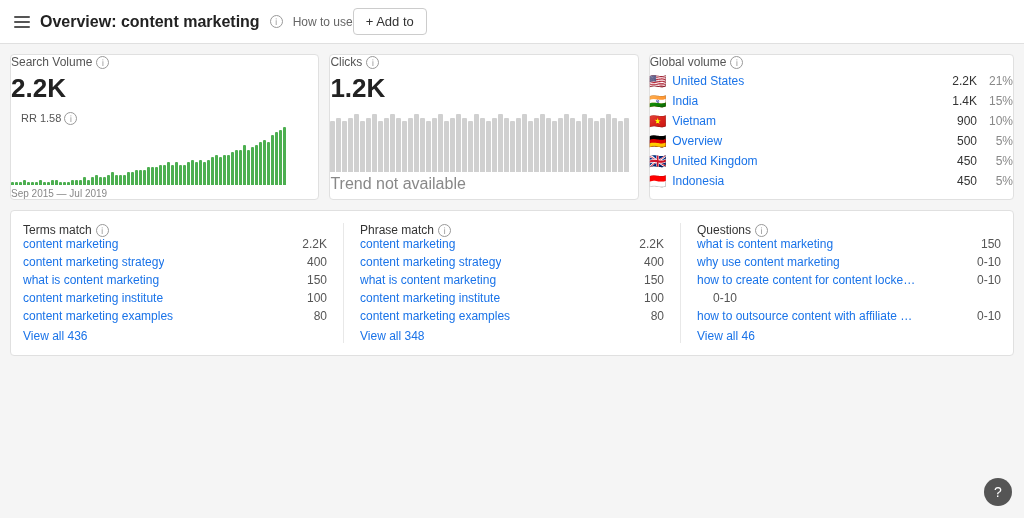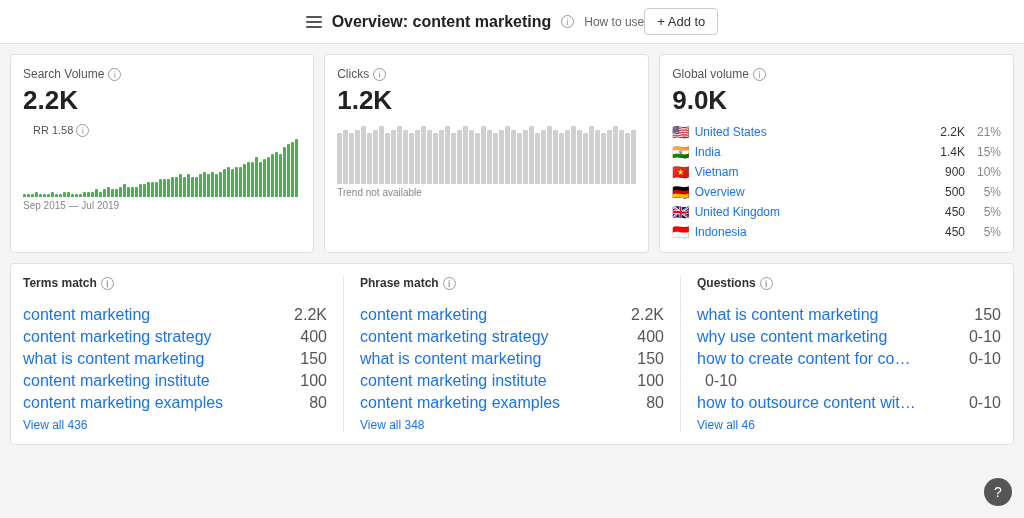--- a/index.html
+++ b/index.html
@@ -5,77 +5,77 @@
     * { box-sizing: border-box; margin: 0; padding: 0; }
     body { font-family: Arial, sans-serif; font-size: 13px; background: #f5f5f5; color: #333; width: 1024px; height: 518px; overflow: hidden; }
 
     
     .header {
       background: #fff;
       border-bottom: 1px solid #e0e0e0;
       padding: 8px 14px;
       display: flex;
       align-items: center;
-      justify-content: center;
+      justify-content: flex-start;
     }
     .header-left { display: flex; align-items: center; gap: 10px; }
     .header-title { font-size: 16px; font-weight: bold; color: #222; }
     .how-to-use { font-size: 12px; color: #666; display: flex; align-items: center; gap: 4px; cursor: pointer; }
     .menu-icon { width: 16px; height: 12px; display: flex; flex-direction: column; justify-content: space-between; cursor: pointer; }
     .menu-icon span { display: block; height: 2px; background: #555; border-radius: 1px; }
     .add-to-btn { border: 1px solid #ccc; background: #fff; padding: 5px 12px; border-radius: 4px; cursor: pointer; font-size: 13px; color: #333; display: flex; align-items: center; gap: 5px; }
 
     
     .main { padding: 10px; display: flex; flex-direction: column; gap: 10px; }
 
     
     .cards-row { display: flex; gap: 10px; }
-    .card { background: #fff; border: 1px solid #e0e0e0; border-radius: 4px; padding: 12px; flex: 1; }
+    .card { background: #fff; border: 1px solid #e0e0e0; border-radius: 4px; flex: 1; }
     .card-title { font-size: 12px; color: #555; margin-bottom: 4px; display: flex; align-items: center; gap: 4px; }
     .card-value { font-size: 26px; font-weight: bold; color: #222; margin-bottom: 8px; }
     .info-icon { width: 13px; height: 13px; border-radius: 50%; border: 1px solid #999; display: inline-flex; align-items: center; justify-content: center; font-size: 9px; color: #999; cursor: pointer; }
 
     
     .sv-card { flex: 1.1; }
     .sv-legend-item { display: flex; align-items: center; gap: 5px; }
     .dot { width: 8px; height: 8px; border-radius: 50%; display: inline-block; }
     .dot-empty { width: 8px; height: 8px; border-radius: 50%; border: 1px solid #999; display: inline-block; }
     .rr-section { font-size: 11px; color: #555; margin-left: 10px; }
 
     
     .bar-chart { height: 60px; display: flex; align-items: flex-end; gap: 1px; overflow: hidden; }
     .bar { width: 4px; border-radius: 1px 1px 0 0; }
     .date-range { font-size: 10px; color: #888; margin-top: 3px; }
 
     
     .clicks-card { flex: 1.1; }
     .clicks-bars { height: 60px; display: flex; align-items: flex-end; gap: 1px; overflow: hidden; margin-bottom: 3px; }
-    .trend-na { font-size: 10px; color: #888; }
+    .trend-na { font-size: 16px; color: #888; }
 
     
     .global-card { flex: 1.3; }
     .country-list { display: flex; flex-direction: column; gap: 4px; margin-top: 4px; }
     .country-row { display: flex; align-items: center; justify-content: space-between; font-size: 12px; }
     .country-left { display: flex; align-items: center; gap: 5px; }
     .country-flag { font-size: 14px; }
     .country-name { color: #1a73e8; cursor: pointer; }
     .country-val { color: #333; font-size: 12px; }
     .country-pct { color: #888; font-size: 12px; min-width: 28px; text-align: right; }
     .sv-legend-col { display: flex; flex-direction: column; gap: 3px; }
 
     
     .keyword-section { background: #fff; border: 1px solid #e0e0e0; border-radius: 4px; padding: 12px; }
     .keyword-title { font-size: 14px; font-weight: bold; color: #222; margin-bottom: 8px; }
     .keyword-cols { display: flex; gap: 0; }
     .keyword-col { flex: 1; padding-right: 16px; border-right: 1px solid #e8e8e8; }
     .keyword-col:last-child { border-right: none; padding-right: 0; padding-left: 16px; }
     .keyword-col:first-child { padding-left: 0; }
     .keyword-col:nth-child(2) { padding-left: 16px; }
-    .col-header { font-size: 12px; font-weight: bold; color: #333; margin-bottom: 16px; display: flex; align-items: center; gap: 4px; }
-    .kw-row { display: flex; justify-content: space-between; align-items: center; margin-bottom: 4px; font-size: 16px; }
+    .col-header { font-size: 12px; font-weight: normal; color: #333; margin-bottom: 0; display: flex; align-items: center; gap: 4px; }
+    .kw-row { display: flex; justify-content: space-between; align-items: center; margin-bottom: 4px; font-size: 12px; }
     .kw-link { color: #1a73e8; cursor: pointer; text-decoration: none; overflow: hidden; text-overflow: ellipsis; white-space: nowrap; max-width: 220px; }
     .kw-val { color: #555; min-width: 40px; text-align: right; }
     .view-all { font-size: 12px; color: #1a73e8; cursor: pointer; margin-top: 6px; }
 
     
     .help-btn {
       position: fixed;
       bottom: 12px;
       right: 12px;
       width: 28px;
@@ -258,21 +258,20 @@
           <div class="bar" style="height: 54px; background: rgb(208, 208, 208); width: 5px; flex-shrink: 0;"></div>
         </div>
       <div class="trend-na">Trend not available</div>
     </div>
 
     <div class="card global-card">
       <div class="card-title">
         <span>Global volume</span>
         <span class="info-icon">ℹ</span>
       </div>
-      <div class="card-value">9.0K</div>
       <div class="country-list" id="country-list">
           <div class="country-row">
     <div class="country-left">
       <span class="country-flag">🇺🇸</span>
       <span class="country-name">United States</span>
     </div>
     <div style="display:flex;gap:8px;align-items:center;">
       <span class="country-val">2.2K</span>
       <span class="country-pct">21%</span>
     </div>

